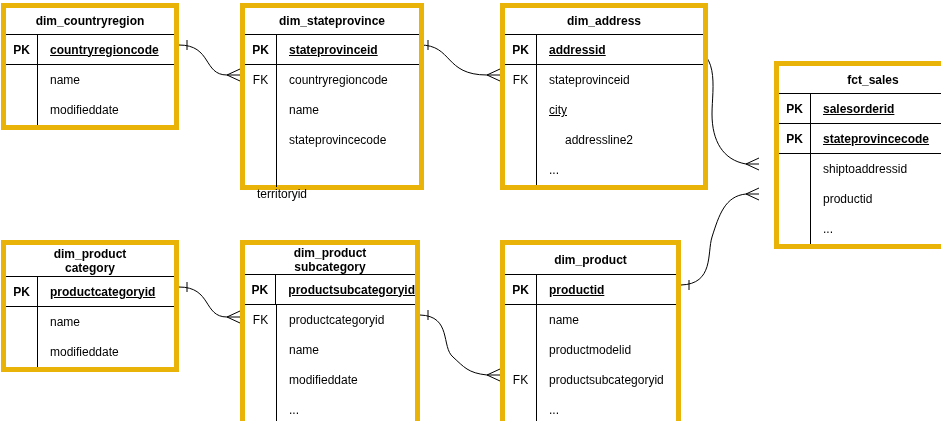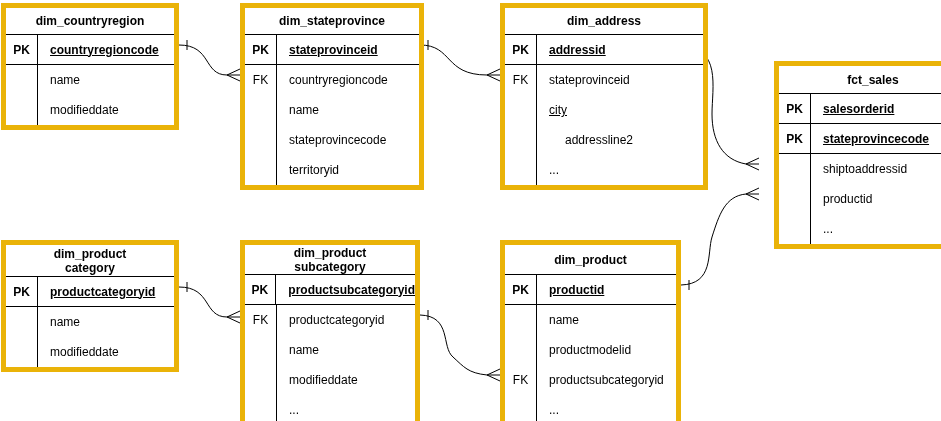--- a/index.html
+++ b/index.html
@@ -134,21 +134,21 @@
         <div class="field-cell">countryregioncode</div>
       </div>
       <div class="entity-row" style="height: 30px;">
         <div class="key-cell"></div>
         <div class="field-cell">name</div>
       </div>
       <div class="entity-row" style="height: 30px;">
         <div class="key-cell"></div>
         <div class="field-cell">stateprovincecode</div>
       </div>
-      <div class="entity-row" style="height: 30px;">
+      <div class="entity-row" style="height: 30px; flex-direction: column;">
         <div class="key-cell"></div>
         <div class="field-cell">territoryid</div>
       </div>
     </div>
     <div class="entity" style="left: 500px; top: 3px; width: 208px;">
       <div class="entity-title" style="height: 27px;">
         <div>dim_address</div>
       </div>
       <div class="entity-row ruled" style="height: 30px;">
         <div class="key-cell pk-label">PK</div>

